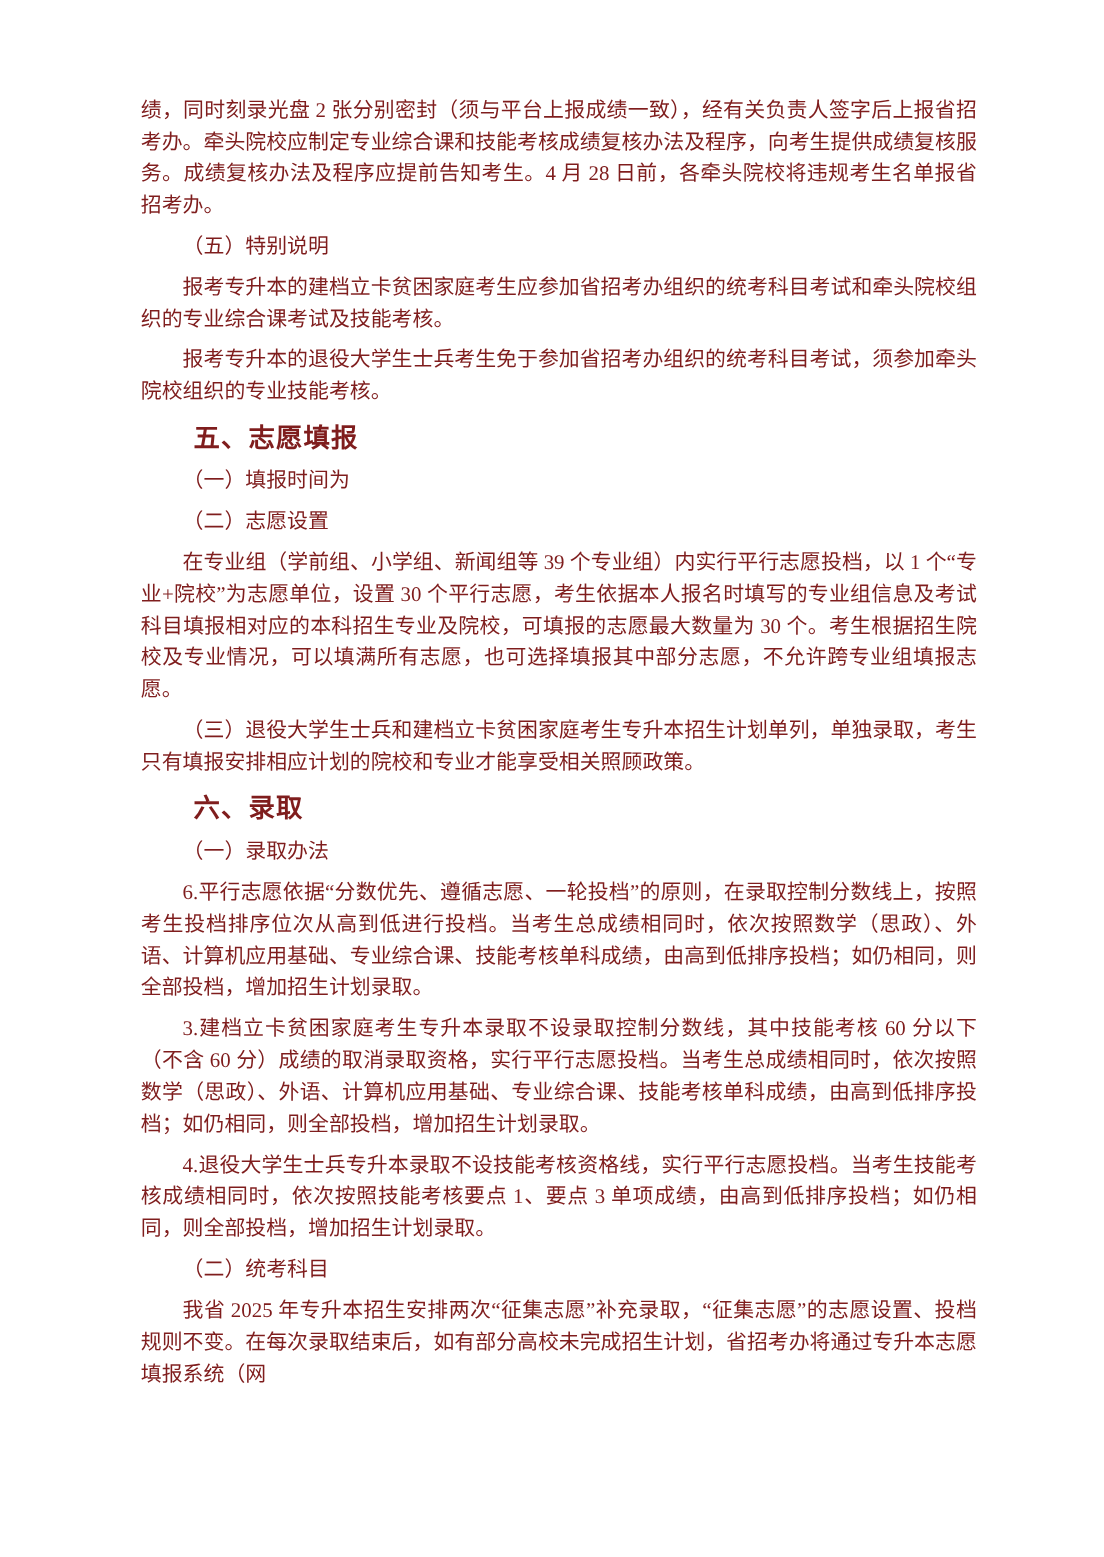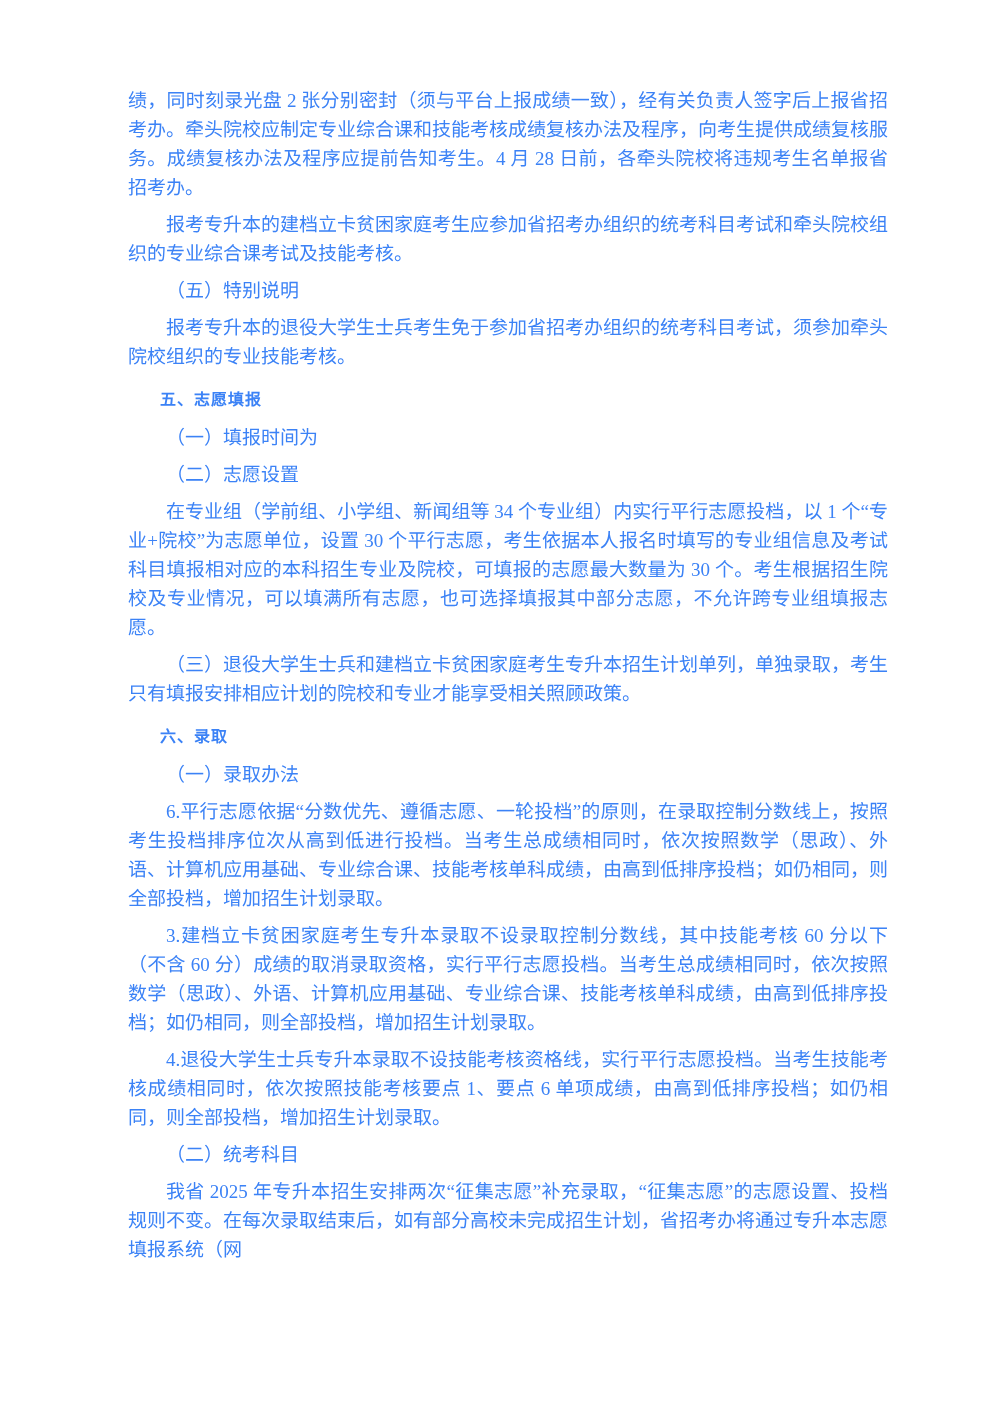--- a/index.html
+++ b/index.html
@@ -11,53 +11,53 @@
     position: relative;
     width: 1004px;
     height: 1415px;
     box-sizing: border-box;
     background: #ffffff;
     padding: 86px 116px 28px 128px;
     overflow: hidden;
     font-family: "Liberation Serif", "DejaVu Serif", serif;
     font-size: 19px;
     line-height: 29px;
-    color: #3b82f6;
+    color: #7f1d1d;
     text-align: justify;
     text-justify: inter-ideograph;
   }
   .page p {
     margin: 0 0 8px 0;
     text-indent: 2em;
     word-break: break-all;
   }
   .page p.cont {
     text-indent: 0;
   }
   .page .heading {
     font-weight: bold;
     margin: 14px 0 9px 0;
     text-indent: 2em;
-    font-size: 16px;
+    font-size: 24px;
     letter-spacing: 1px;
   }
 </style>
 </head>
 <body>
 
 <div class="page">
   <p class="cont">绩，同时刻录光盘 2 张分别密封（须与平台上报成绩一致），经有关负责人签字后上报省招考办。牵头院校应制定专业综合课和技能考核成绩复核办法及程序，向考生提供成绩复核服务。成绩复核办法及程序应提前告知考生。4 月 28 日前，各牵头院校将违规考生名单报省招考办。</p>
+  <p>（五）特别说明</p>
   <p>报考专升本的建档立卡贫困家庭考生应参加省招考办组织的统考科目考试和牵头院校组织的专业综合课考试及技能考核。</p>
-  <p>（五）特别说明</p>
   <p>报考专升本的退役大学生士兵考生免于参加省招考办组织的统考科目考试，须参加牵头院校组织的专业技能考核。</p>
   <p class="heading">五、志愿填报</p>
   <p>（一）填报时间为</p>
   <p>（二）志愿设置</p>
-  <p>在专业组（学前组、小学组、新闻组等 34 个专业组）内实行平行志愿投档，以 1 个“专业+院校”为志愿单位，设置 30 个平行志愿，考生依据本人报名时填写的专业组信息及考试科目填报相对应的本科招生专业及院校，可填报的志愿最大数量为 30 个。考生根据招生院校及专业情况，可以填满所有志愿，也可选择填报其中部分志愿，不允许跨专业组填报志愿。</p>
+  <p>在专业组（学前组、小学组、新闻组等 39 个专业组）内实行平行志愿投档，以 1 个“专业+院校”为志愿单位，设置 30 个平行志愿，考生依据本人报名时填写的专业组信息及考试科目填报相对应的本科招生专业及院校，可填报的志愿最大数量为 30 个。考生根据招生院校及专业情况，可以填满所有志愿，也可选择填报其中部分志愿，不允许跨专业组填报志愿。</p>
   <p>（三）退役大学生士兵和建档立卡贫困家庭考生专升本招生计划单列，单独录取，考生只有填报安排相应计划的院校和专业才能享受相关照顾政策。</p>
   <p class="heading">六、录取</p>
   <p>（一）录取办法</p>
   <p>6.平行志愿依据“分数优先、遵循志愿、一轮投档”的原则，在录取控制分数线上，按照考生投档排序位次从高到低进行投档。当考生总成绩相同时，依次按照数学（思政）、外语、计算机应用基础、专业综合课、技能考核单科成绩，由高到低排序投档；如仍相同，则全部投档，增加招生计划录取。</p>
   <p>3.建档立卡贫困家庭考生专升本录取不设录取控制分数线，其中技能考核 60 分以下（不含 60 分）成绩的取消录取资格，实行平行志愿投档。当考生总成绩相同时，依次按照数学（思政）、外语、计算机应用基础、专业综合课、技能考核单科成绩，由高到低排序投档；如仍相同，则全部投档，增加招生计划录取。</p>
-  <p>4.退役大学生士兵专升本录取不设技能考核资格线，实行平行志愿投档。当考生技能考核成绩相同时，依次按照技能考核要点 1、要点 6 单项成绩，由高到低排序投档；如仍相同，则全部投档，增加招生计划录取。</p>
+  <p>4.退役大学生士兵专升本录取不设技能考核资格线，实行平行志愿投档。当考生技能考核成绩相同时，依次按照技能考核要点 1、要点 3 单项成绩，由高到低排序投档；如仍相同，则全部投档，增加招生计划录取。</p>
   <p>（二）统考科目</p>
   <p>我省 2025 年专升本招生安排两次“征集志愿”补充录取，“征集志愿”的志愿设置、投档规则不变。在每次录取结束后，如有部分高校未完成招生计划，省招考办将通过专升本志愿填报系统（网</p>
 </div>
 
 </body></html>

